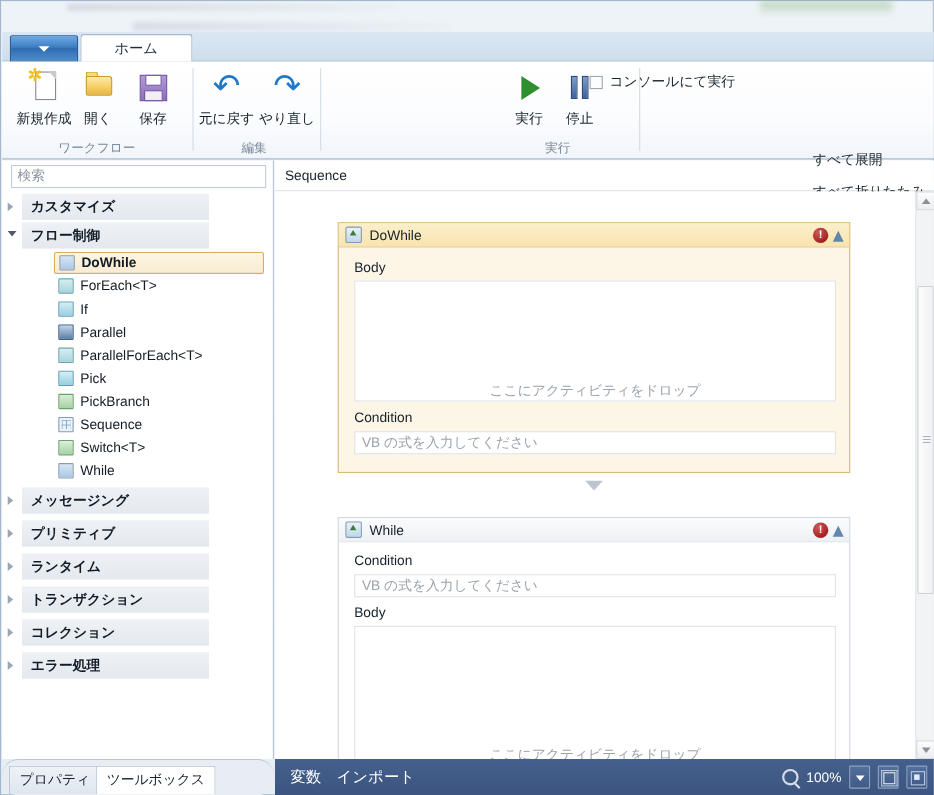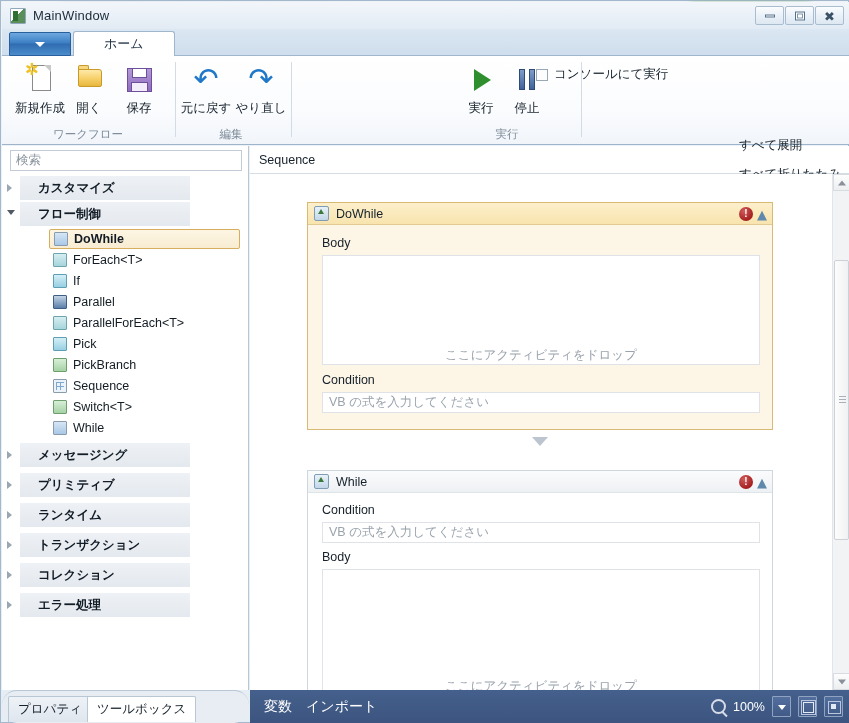--- a/index.html
+++ b/index.html
@@ -193,21 +193,21 @@
   .cat {
     position: relative; height: 24px; margin: 0 58px 2px 18px;
     background: linear-gradient(to bottom,#eef1f5 0%, #e4e9ef 100%);
     display: flex; align-items: center; cursor: pointer;
   }
   .cat .tri-r, .cat .tri-d {
     position: absolute; left: -13px; top: 8px;
   }
   .tri-r { width:0;height:0;border-top:4px solid transparent;border-bottom:4px solid transparent;border-left:5px solid #9aa6b2; }
   .tri-d { width:0;height:0;border-left:4px solid transparent;border-right:4px solid transparent;border-top:5px solid #505a64; }
-  .cat .cat-lbl { font-size: 12.5px; color: #121c26; padding-left: 18px; font-weight: bold; }
+  .cat .cat-lbl { font-size: 12.5px; color: #121c26; padding-left: 8px; font-weight: bold; }
   .leaf {
     position: relative; height: 21px; margin-left: 47px; margin-right: 8px;
     display: flex; align-items: center; cursor: pointer;
     padding-left: 4px;
   }
   .leaf.sel {
     background: linear-gradient(to bottom,#fdf6e3 0%, #f8ecd2 100%);
     border: 1px solid #d6ae5e; border-radius: 2px; height: 20px;
     margin-right: 8px;
   }
@@ -424,35 +424,20 @@
 </head>
 <body>
 
 <div id="app">
   <div class="win-frame">
 
     <div class="bg-blur1"></div>
     <div class="bg-blur2"></div>
     <div class="bg-green"></div>
 
-    <div class="titlebar">
-      <div class="title-ico"></div>
-      <div class="title-text">MainWindow</div>
-      <div class="win-btns">
-        <div class="win-btn wb-min">
-            <span></span>
-          </div>
-        <div class="win-btn wb-max">
-            <span></span>
-          </div>
-        <div class="win-btn wb-close">
-            <span>✖</span>
-          </div>
-      </div>
-    </div>
 
     <div class="ribbon-tabrow">
       <div class="app-menu-btn">
         <div class="caret"></div>
       </div>
       <div class="tab-home">
         <span>ホーム</span>
       </div>
     </div>
 

